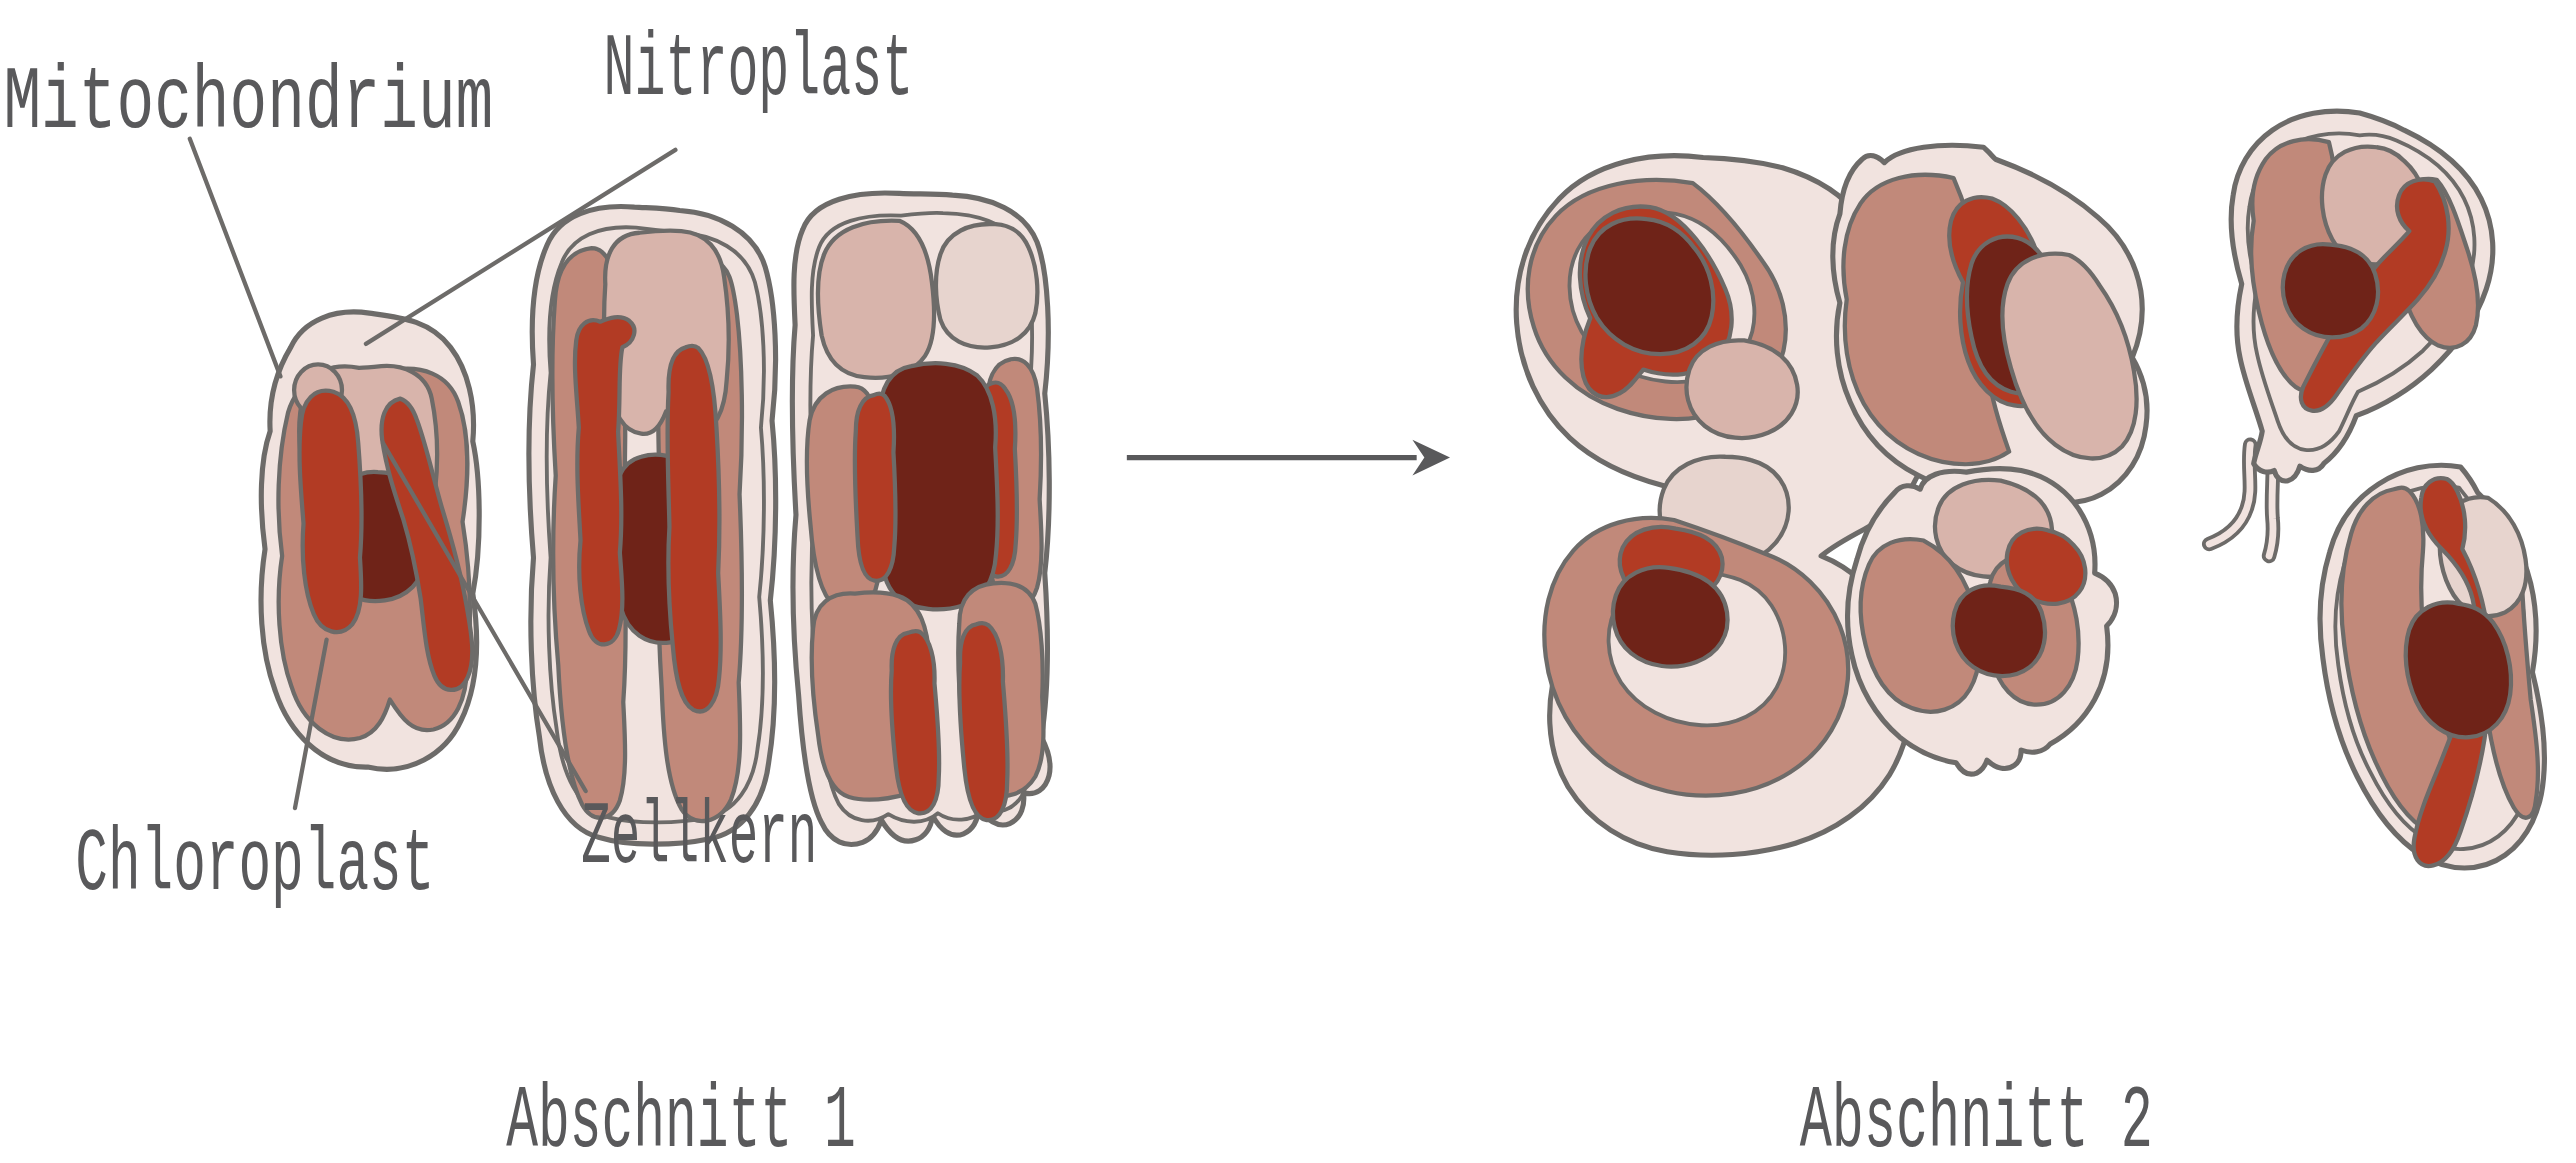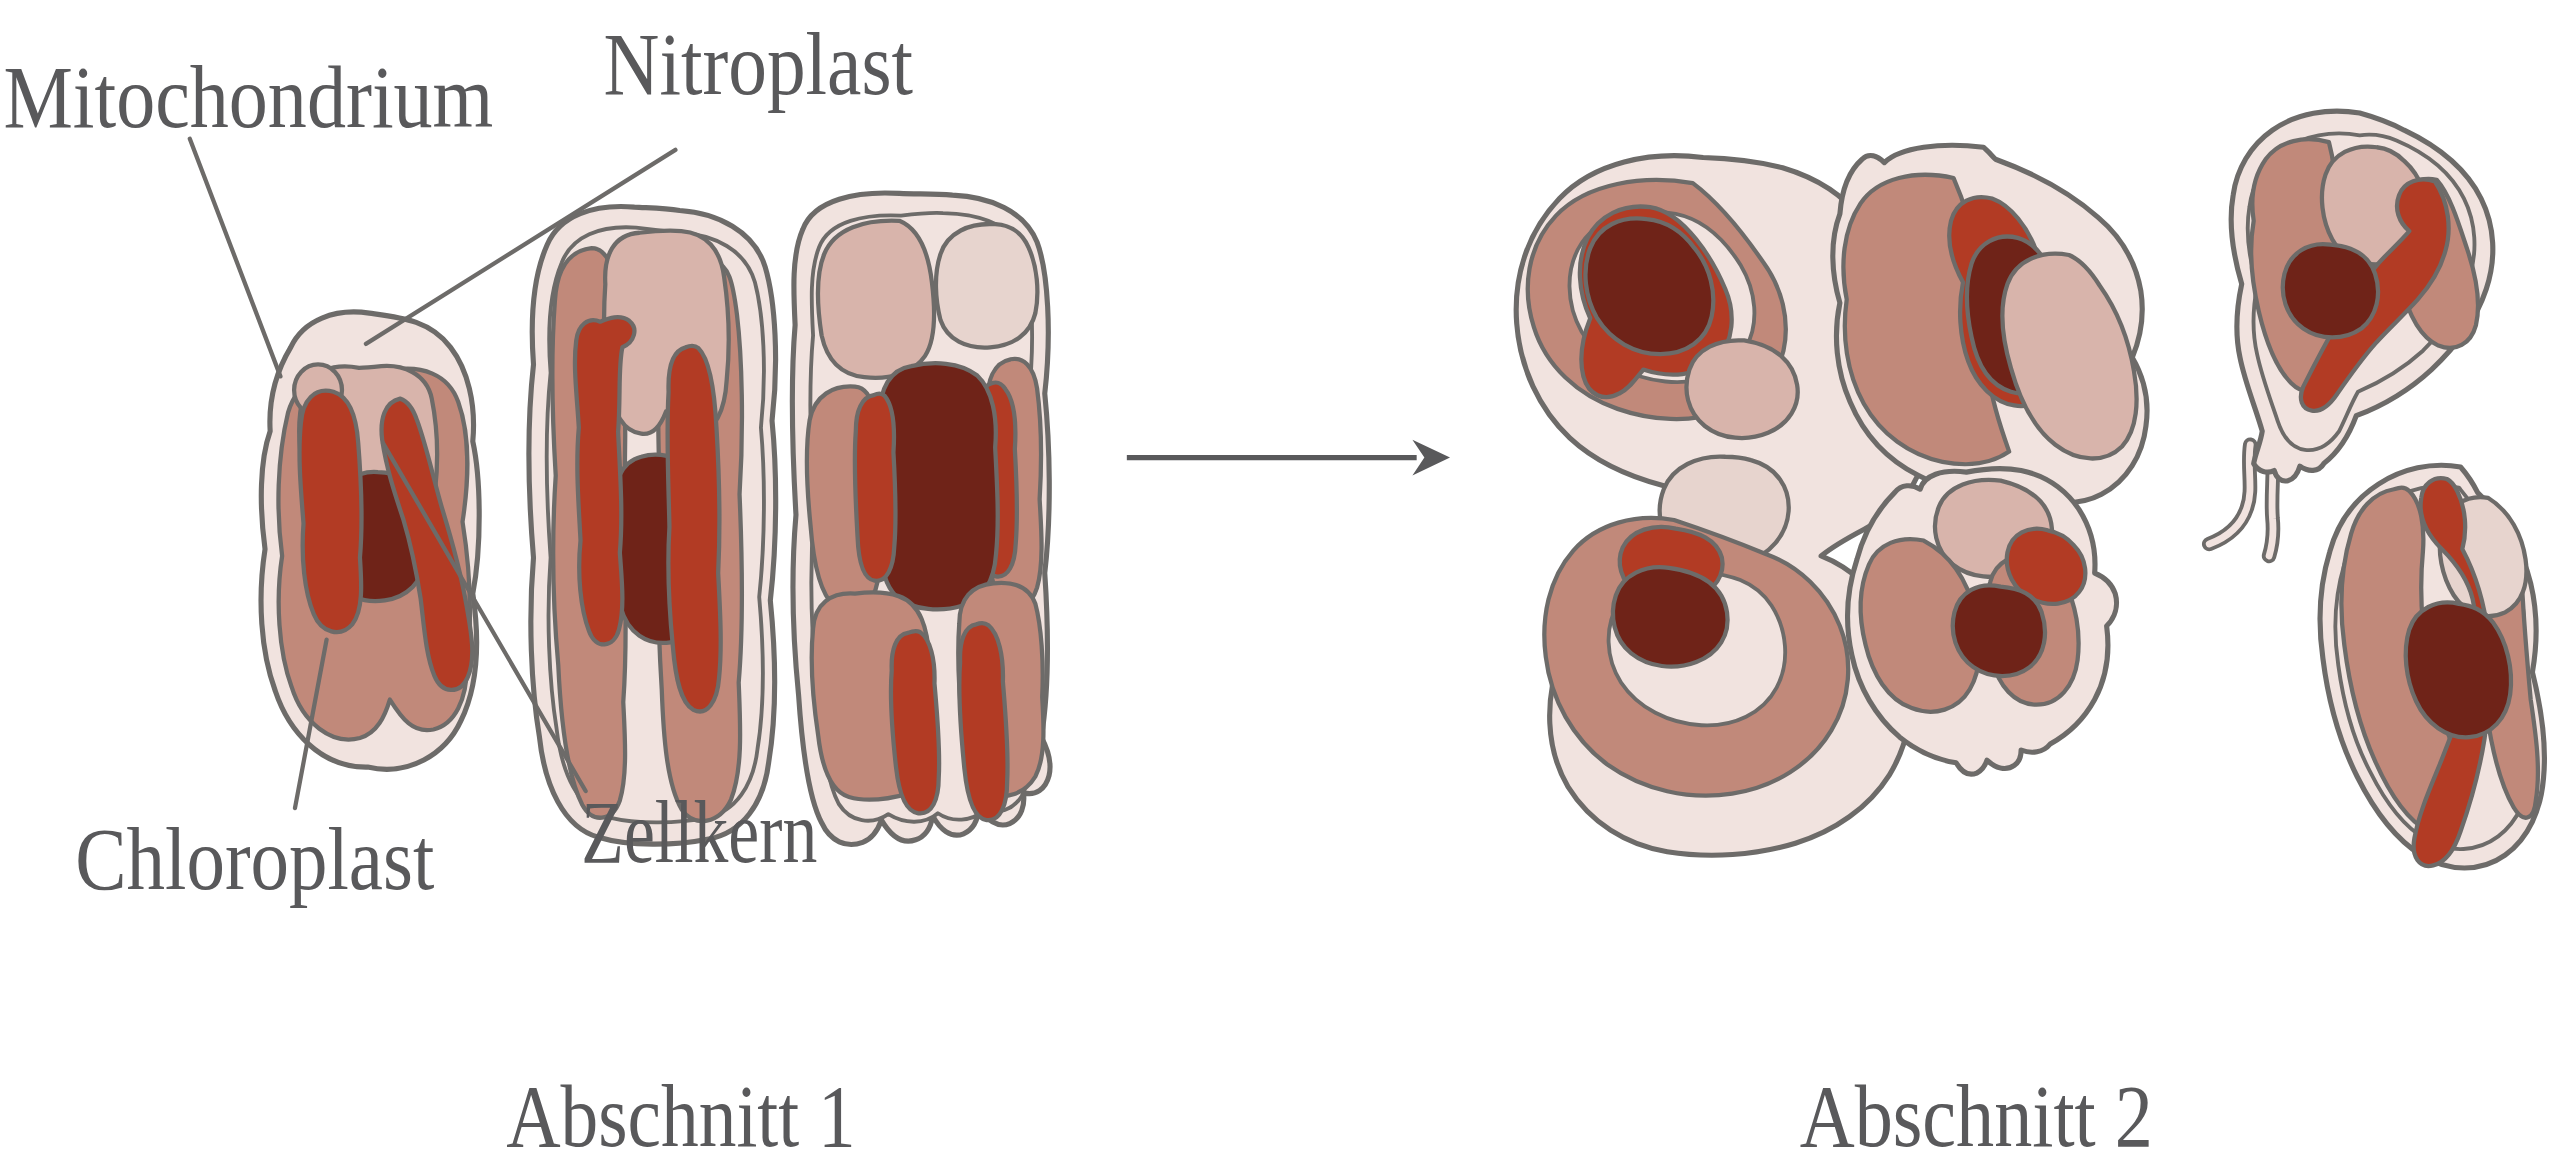--- a/index.html
+++ b/index.html
@@ -1,20 +1,20 @@
 <!DOCTYPE html>
 <html style="--background: #ffffff; --membrane: #f1e3df; --chloroplast: #c1897a; --mitochondrion: #d8b4ab; --pale_organelle: #e7d4ce; --nitroplast: #b23b24; --nucleus: #6f2318; --outline: #6d6b69; --text: #59595b; --arrow: #59595b;font-size:13.7px"><head>
 <meta charset="utf-8">
 <style>
   html,body{margin:0;padding:0;background:#ffffff;}
   .stage{
     position:relative;
     width:2576px;height:1164px;
     background:var(--background,#fff);
-    font-family:Liberation Serif, serif;
+    font-family:Liberation Mono, monospace;
     overflow:hidden;
   }
   svg{display:block}
   
   .cell-ol{stroke:var(--outline);stroke-width:6;stroke-linejoin:round;stroke-linecap:round;}
   .org-ol{stroke:var(--outline);stroke-width:5;stroke-linejoin:round;stroke-linecap:round;}
   .thin-ol{stroke:var(--outline);stroke-width:4.5;stroke-linejoin:round;stroke-linecap:round;}
   
   .f-membrane{fill:var(--membrane);}
   .f-chloro{fill:var(--chloroplast);}

